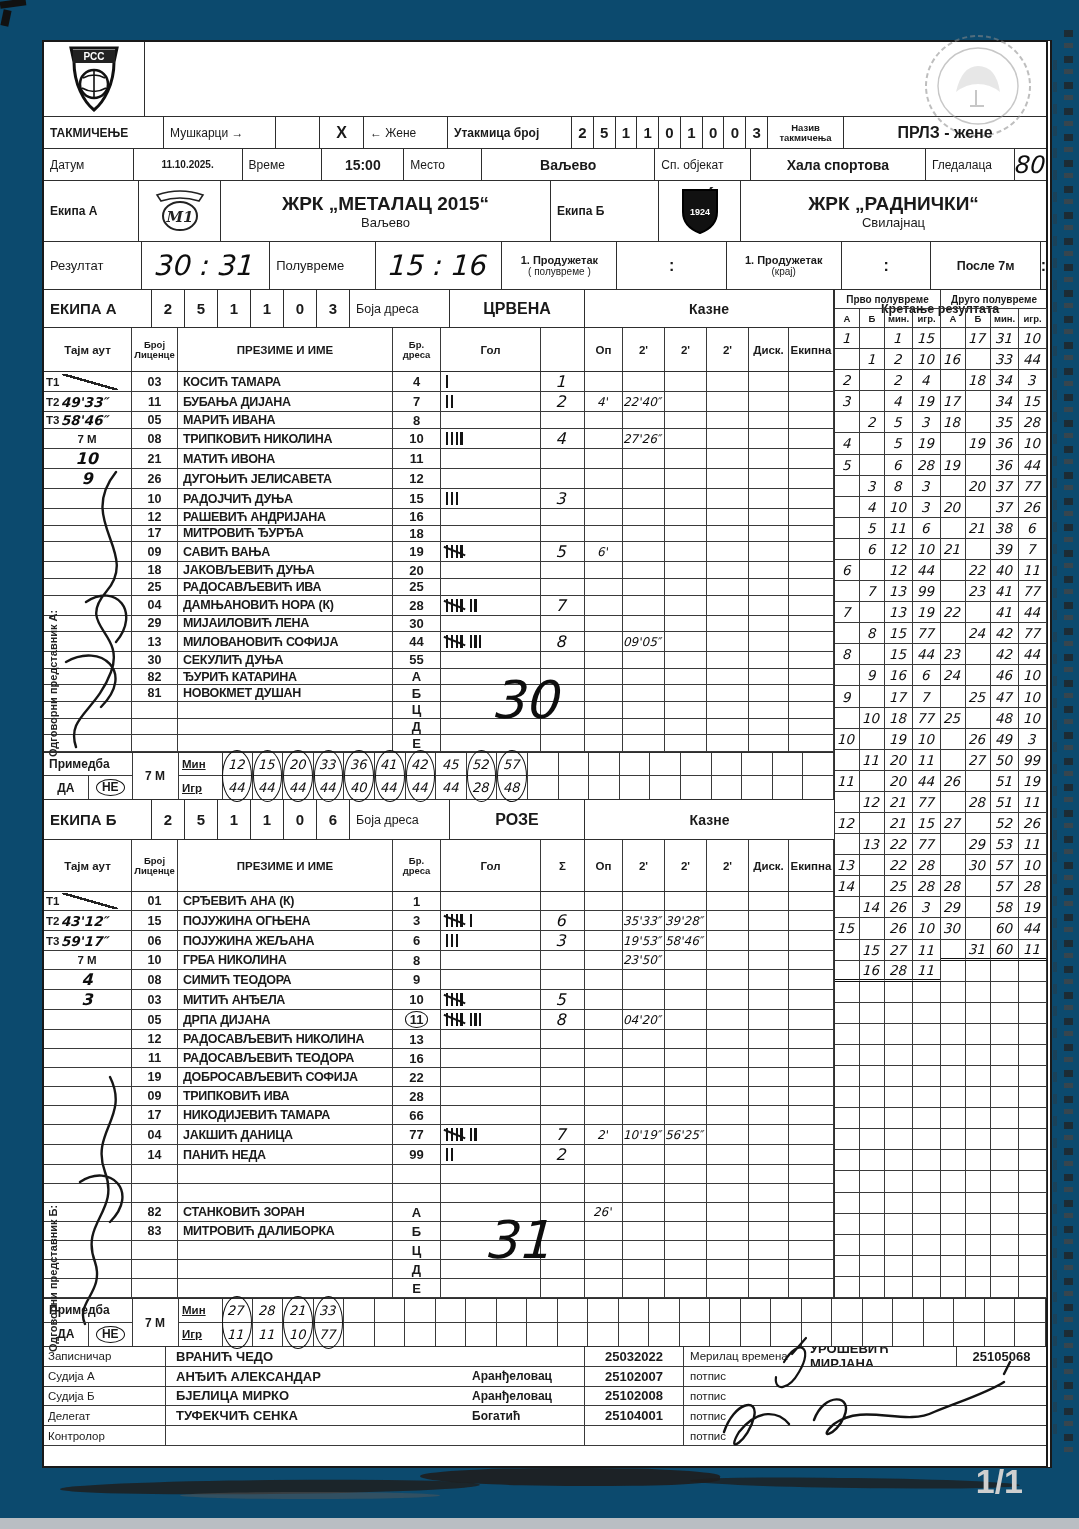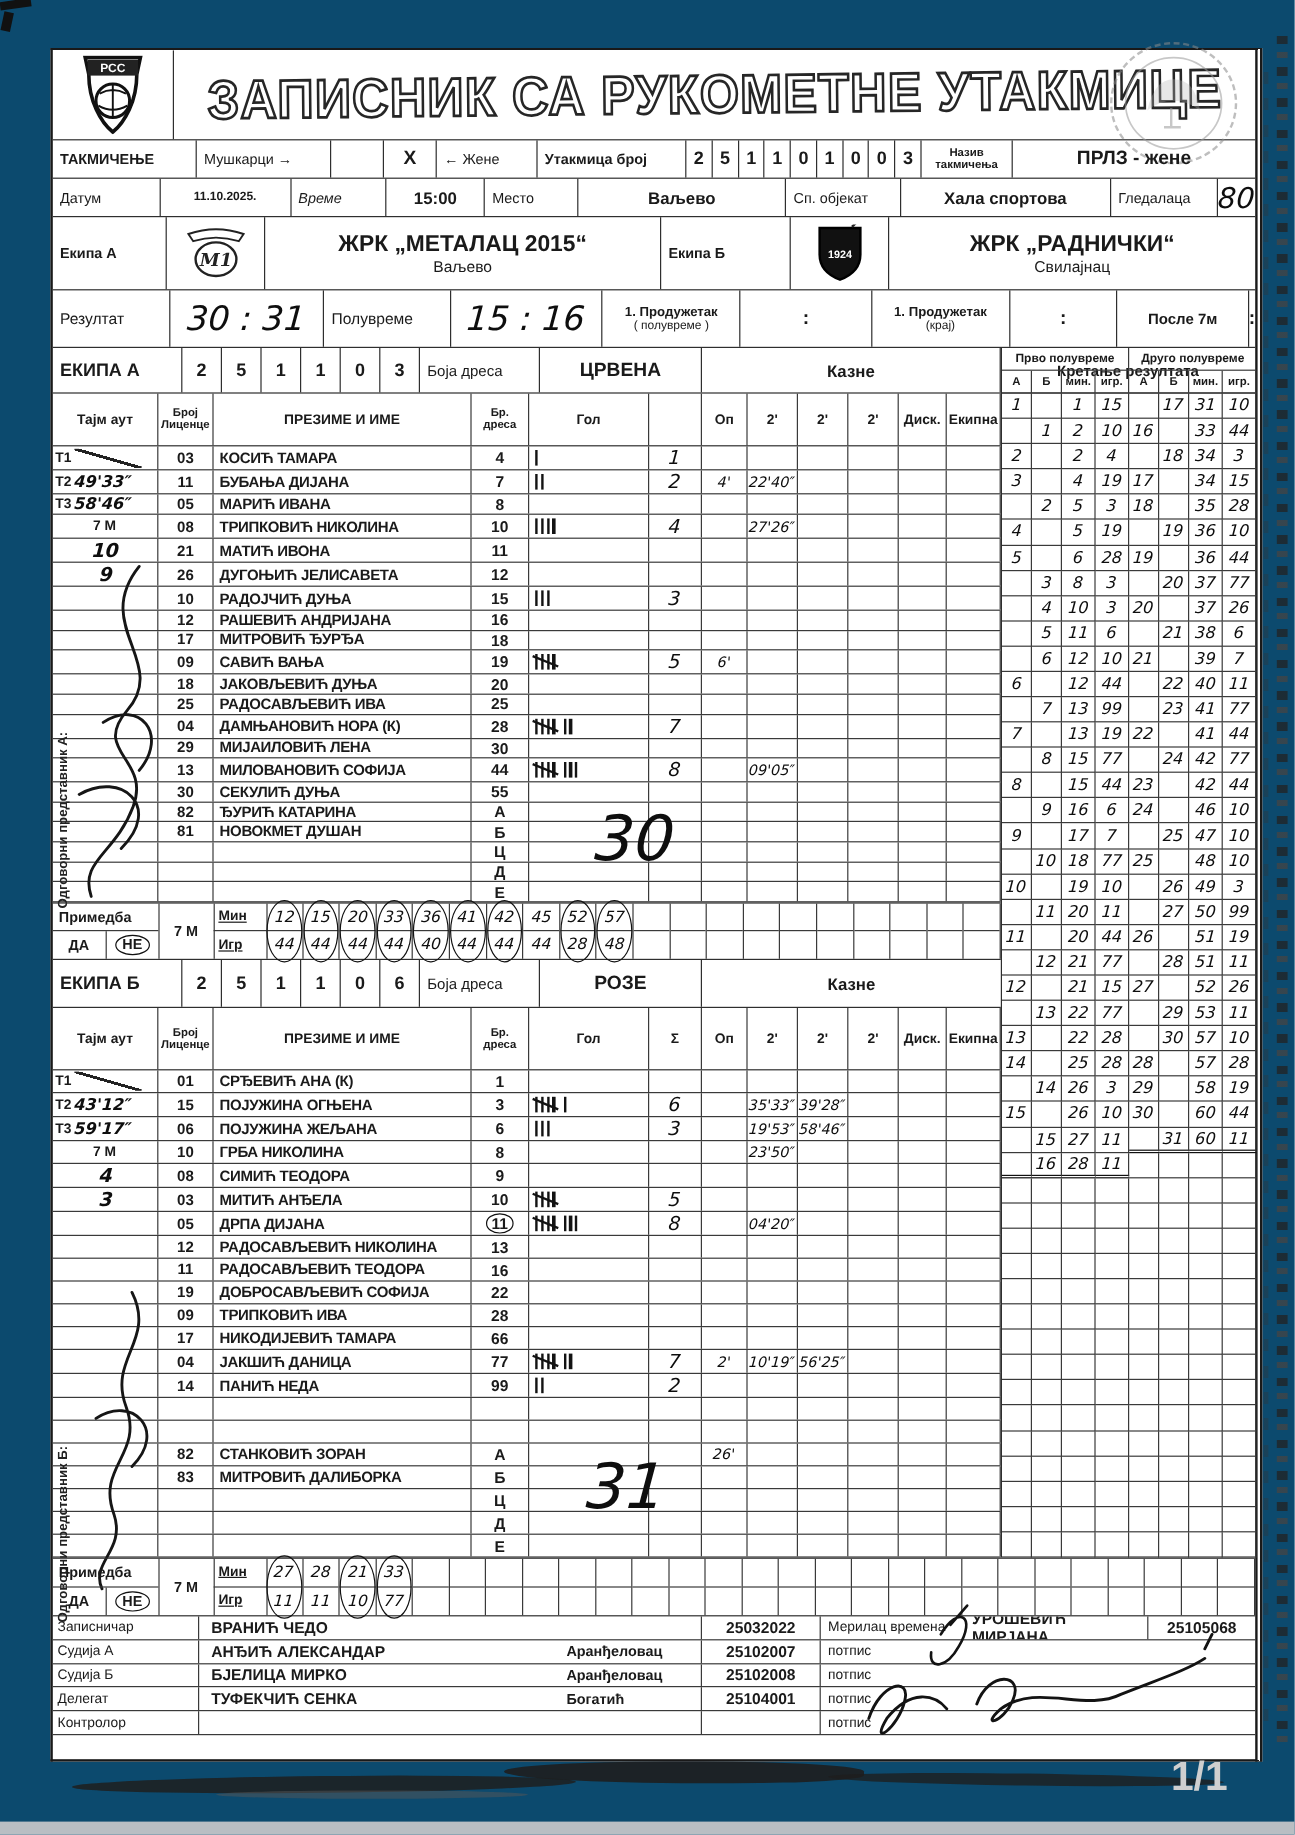--- a/index.html
+++ b/index.html
@@ -121,23 +121,20 @@
   <div id="hdr" class="abs">
     <div id="crest-box">
       <svg width="58" height="66" viewBox="0 0 58 66">
         <path d="M6 2 h46 l-3 14 c0 22 -10 40 -20 48 c-10 -8 -20 -26 -20 -48 z" fill="#fff" stroke="#111" stroke-width="3"></path>
         <rect x="8" y="4" width="42" height="13" fill="#222"></rect>
         <text x="29" y="14" font-size="10" font-weight="bold" fill="#fff" text-anchor="middle" font-family="Liberation Sans">РСС</text>
         <circle cx="29" cy="38" r="14" fill="#fff" stroke="#111" stroke-width="2.5"></circle>
         <path d="M18 32 q11 -6 22 0 M17 42 q12 7 24 0 M29 24 v28" stroke="#111" stroke-width="1.6" fill="none"></path>
       </svg>
     </div>
-    <div id="title-box">
-      <span id="main-title">ЗАПИСНИК СА РУКОМЕТНЕ УТАКМИЦЕ</span>
-    </div>
     <svg id="stamp" width="120" height="118" viewBox="0 0 120 118">
       <ellipse cx="60" cy="58" rx="52" ry="50" fill="none" stroke="#8a8a8a" stroke-width="2" stroke-dasharray="5 3"></ellipse>
       <ellipse cx="60" cy="58" rx="40" ry="38" fill="none" stroke="#9a9a9a" stroke-width="1.4"></ellipse>
       <path d="M38 64 q6 -26 22 -26 q18 0 22 26 q-10 -8 -22 -8 q-12 0 -22 8 z" fill="#b5b5b5" opacity=".6"></path>
       <path d="M58 62 v16 M52 78 h14" stroke="#9a9a9a" stroke-width="2" fill="none"></path>
     </svg>
   </div>
 
   <div class="band abs" style="top:75px;height:32px;">
     <div class="cell" style="width:120px;">
@@ -175,21 +172,21 @@
         </div>
   </div>
 
   <div class="band abs" style="top:107px;height:32px;">
     <div class="cell" style="width:92px;">
           <span class="lbl" style="font-weight:400;">Датум</span>
         </div>
     <div class="cell ctr" style="width:112px;">
           <span class="b" style="font-size:10px;">11.10.2025.</span>
         </div>
-    <div class="cell" style="width:82px;font-style:italic;">
+    <div class="cell" style="width:82px;">
           <span class="lbl" style="font-weight:400;">Време</span>
         </div>
     <div class="cell ctr" style="width:84px;">
           <span class="b" style="font-size:14px;">15:00</span>
         </div>
     <div class="cell" style="width:80px;">
           <span class="lbl" style="font-weight:400;">Место</span>
         </div>
     <div class="cell ctr" style="width:178px;">
           <span class="b" style="font-size:14px;">Ваљево</span>

